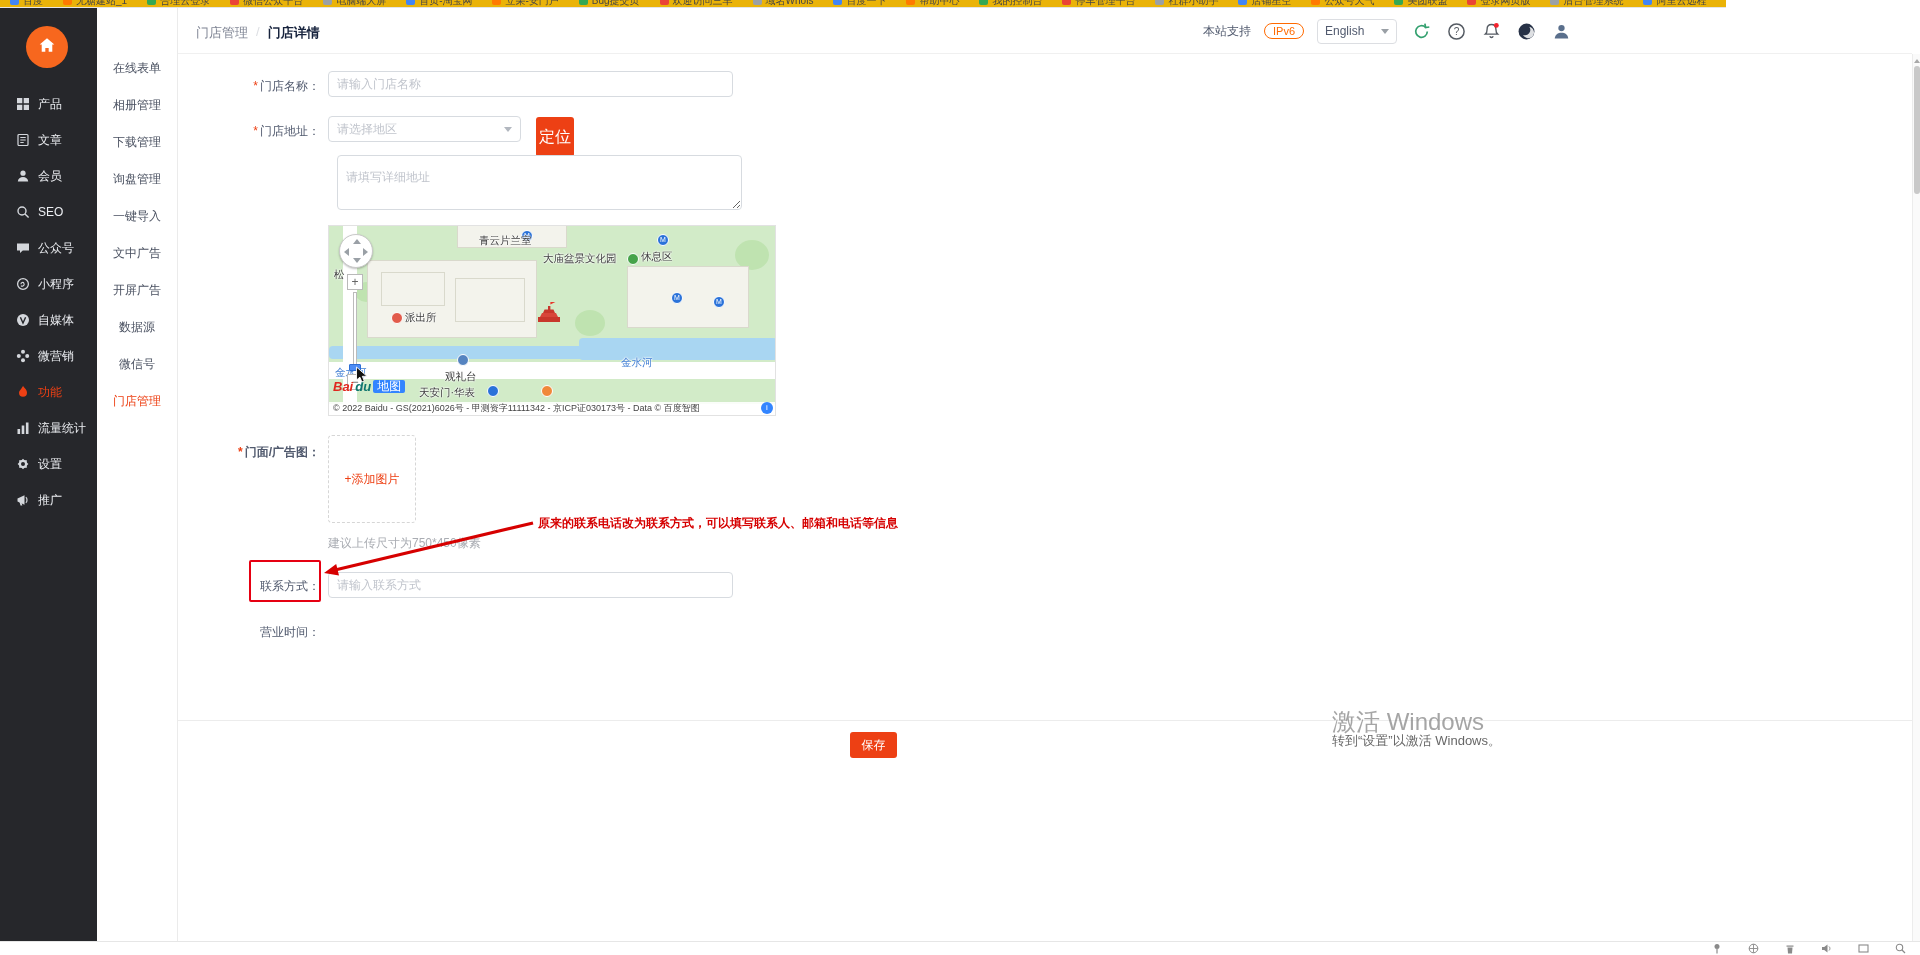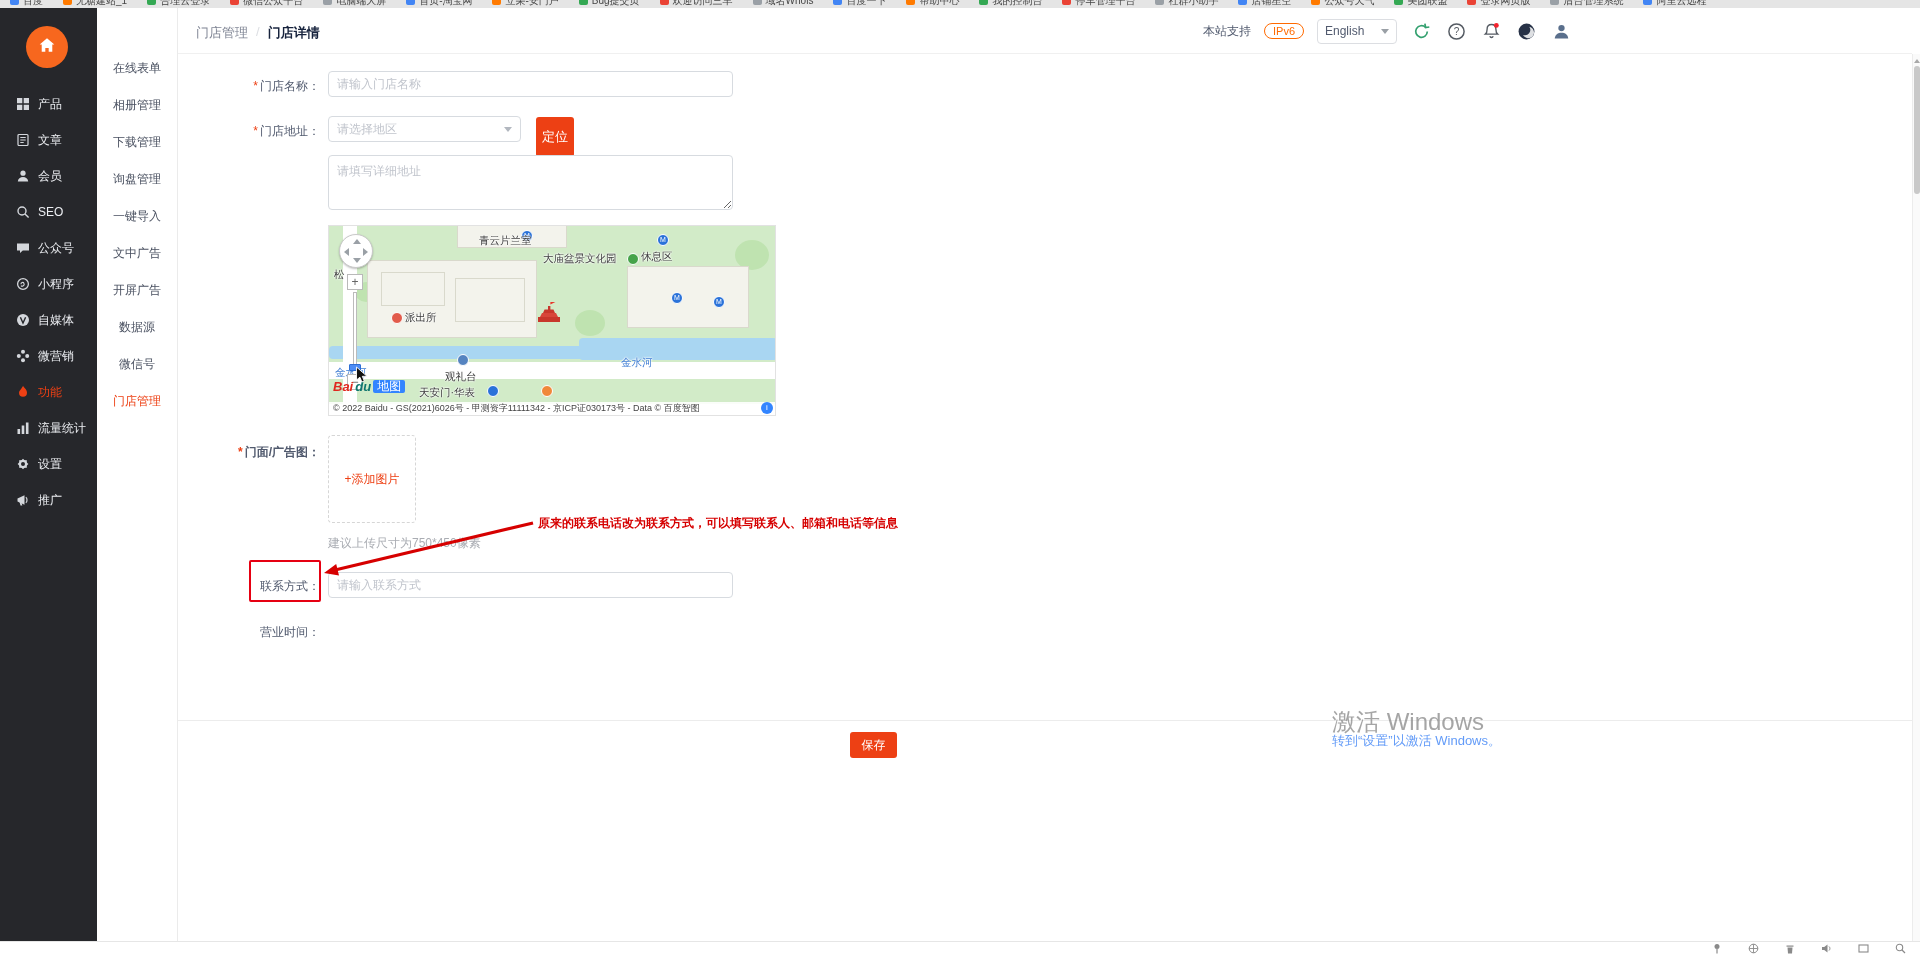--- a/index.html
+++ b/index.html
@@ -1,21 +1,21 @@
 <!DOCTYPE html>
 <html><head>
 <meta charset="utf-8">
 <style>
   * { margin:0; padding:0; box-sizing:border-box; }
   html,body { width:1920px; height:955px; overflow:hidden; }
   body { font-family:"Liberation Sans","DejaVu Sans",sans-serif; background:#fff; }
   .screen { position:relative; width:1920px; height:955px; background:#fff; overflow:hidden; }
 
   
-  .bookmarks { position:absolute; left:0; top:0; width:1920px; height:8px; background:#e5e5e5;
+  .bookmarks { position:absolute; left:0; top:0; width:1726px; height:8px; background:#eab308;
     border-bottom:1px solid #e5e5e5; overflow:hidden; display:flex; gap:20px; padding-left:10px; z-index:60; }
   .bm { display:flex; align-items:center; gap:4px; font-size:10px; color:#454545; white-space:nowrap;
     transform:translateY(-6px); height:13px; }
   .bm .fav { width:9px; height:9px; border-radius:2px; background:#9aa0a6; flex:0 0 auto; }
   .bm:nth-child(5n+1) .fav { background:#4285f4; }
   .bm:nth-child(5n+2) .fav { background:#ff7a00; }
   .bm:nth-child(5n+3) .fav { background:#34a853; }
   .bm:nth-child(5n+4) .fav { background:#ea4335; }
 
   
@@ -51,45 +51,45 @@
   .lang-select .caret { width:0; height:0; border:4px solid transparent; border-top:5px solid #9aa0a6; margin-top:4px; }
   .tb-icon { width:22px; height:22px; display:flex; align-items:center; justify-content:center; cursor:pointer; }
 
   
   .content { position:absolute; left:178px; top:54px; right:8px; bottom:14px; background:#fff; overflow:hidden; z-index:10; }
   .f-label { position:absolute; left:12px; width:130px; text-align:right; font-size:12px; color:#515a6e; white-space:nowrap; }
   .req { color:#ed4014; margin-right:2px; }
   .text-input { position:absolute; left:150px; width:405px; height:26px; border:1px solid #d7dbe0; border-radius:4px;
     font-size:12px; color:#333; padding:0 8px; outline:none; font-family:inherit; background:#fff; }
   .text-input::placeholder { color:#c0c4cc; }
-  .t-area { position:absolute; left:150px; width:405px; border:1px solid #d7dbe0; border-radius:4px;
-    font-size:12px; color:#333; padding:7px 8px; outline:none; font-family:inherit; resize:both; background:#fff; }
+  .t-area { position:absolute; left:159px; width:405px; border:1px solid #d7dbe0; border-radius:4px;
+    font-size:12px; color:#333; padding:13px 8px; outline:none; font-family:inherit; resize:both; background:#fff; }
   .t-area::placeholder { color:#c0c4cc; }
   .region-select { position:absolute; left:150px; top:62px; width:193px; height:26px; border:1px solid #d7dbe0;
     border-radius:4px; display:flex; align-items:center; justify-content:space-between; padding:0 8px; cursor:pointer; background:#fff; }
   .region-select .ph { font-size:12px; color:#c0c4cc; }
   .region-select .caret { width:0; height:0; border:4px solid transparent; border-top:5px solid #b2b7bf; margin-top:4px; }
   .locate-btn { position:absolute; left:358px; top:63px; width:38px; height:40px; background:#ed4014; color:#fff;
-    border:none; border-radius:3px; font-size:13px; cursor:pointer; font-family:inherit; }
+    border:none; border-radius:3px; font-size:16px; cursor:pointer; font-family:inherit; }
   .upload-box { position:absolute; left:150px; top:381px; width:88px; height:88px; border:1px dashed #d6d6d6;
     border-radius:4px; display:flex; align-items:center; justify-content:center; cursor:pointer; background:#fff; }
   .upload-box span { font-size:12px; color:#ed4014; }
   .upload-hint { position:absolute; left:150px; top:481px; font-size:12px; color:#aaadb3; }
   .footer-line { position:absolute; left:0; right:0; top:666px; border-top:1px solid #ececec; }
   .save-btn { position:absolute; left:672px; top:678px; width:47px; height:26px; background:#ed4014; color:#fff;
     border:none; border-radius:3px; font-size:12px; cursor:pointer; font-family:inherit; }
 
   
   .anno-text { position:absolute; left:360px; top:461px; font-size:12px; font-weight:600; color:#d60000; z-index:30; white-space:nowrap; }
   .anno-arrow { position:absolute; left:140px; top:460px; width:240px; height:72px; z-index:30; }
   .anno-box { position:absolute; left:71px; top:506px; width:72px; height:42px; border:2px solid #e60012; border-radius:2px; z-index:29; }
 
   
   .wm1 { position:absolute; left:1154px; top:652px; font-size:24px; color:#8f8f8f; opacity:.8; }
-  .wm2 { position:absolute; left:1154px; top:678px; font-size:13px; color:#3b82f6; opacity:.8; }
+  .wm2 { position:absolute; left:1154px; top:678px; font-size:13px; color:#404040; opacity:.8; }
 
   
   .map-wrap { position:absolute; left:150px; top:171px; width:448px; height:191px; border:1px solid #e2e2e2; overflow:hidden; cursor:grab; }
   .map-canvas { position:absolute; left:0; top:0; width:448px; height:178px; background:#d2ebc8; overflow:hidden; }
   .road { position:absolute; background:#ffffff; }
   .water { position:absolute; background:#a9d6f2; border-radius:4px; }
   .bld { position:absolute; background:#f3f3ec; border:1px solid #d9d9cc; }
   .grove { position:absolute; background:#bfe3b0; border-radius:50%; }
   .mlabel { position:absolute; font-size:10.5px; color:#3c3c3c; white-space:nowrap;
     text-shadow:0 0 2px #fff,0 0 2px #fff,0 0 2px #fff; }

